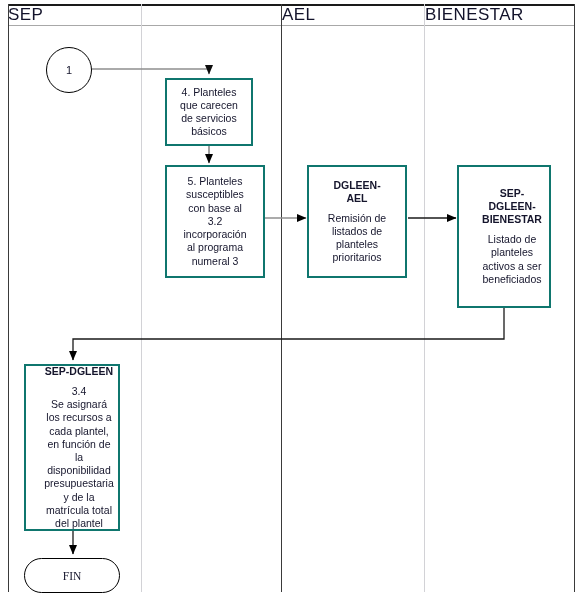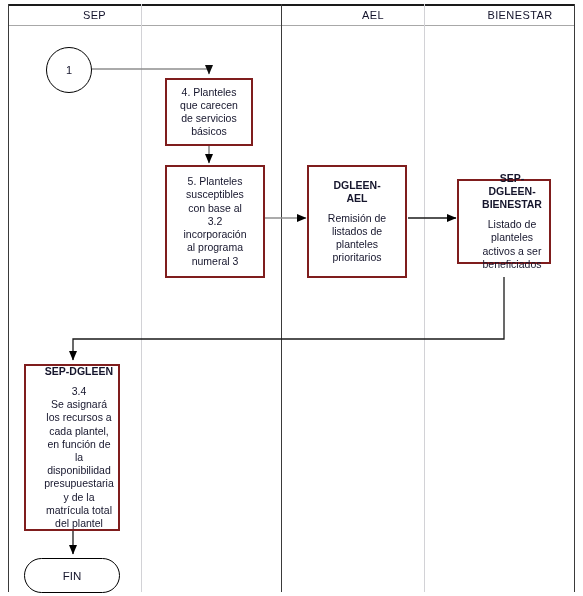--- a/index.html
+++ b/index.html
@@ -27,41 +27,39 @@
     position: absolute;
     left: 8px; top: 25px;
     width: 567px; height: 0;
     border-top: 1px solid #a8a8a8;
   }
   .lane-header {
     position: absolute;
     top: 6px;
     height: 18px;
     line-height: 18px;
-    text-align: center;
-    font-size: 11px;
+    font-size: 17px;
     color: #13132b;
     letter-spacing: .4px;
-    padding-left: 20px;
   }
   .divider {
     position: absolute;
     top: 4px;
     width: 0;
     height: 588px;
   }
   .divider.light { border-left: 1px solid #d2d2d6; }
   .divider.dark  { border-left: 1px solid #3a3a3a; }
 
   
   .node {
     position: absolute;
     box-sizing: border-box;
     background: #ffffff;
-    border: 2px solid #7f1d1d;
+    border: 2px solid #0f766e;
     color: #15152c;
     font-size: 10.5px;
     line-height: 13.2px;
     text-align: center;
     display: flex;
     flex-direction: column;
     align-items: center;
     justify-content: center;
     padding: 3px 4px;
   }
@@ -96,20 +94,21 @@
     position: absolute;
     box-sizing: border-box;
     border: 1.8px solid #000000;
     border-radius: 24px;
     background: #fff;
     display: flex;
     align-items: center;
     justify-content: center;
     font-size: 11.5px;
     color: #15152c;
+    font-family: Liberation Serif, serif;
   }
 
   
   #wires {
     position: absolute;
     left: 0; top: 0;
     width: 583px; height: 596px;
     pointer-events: none;
   }
 </style>
@@ -189,21 +188,21 @@
 
   <div class="node" style="left:307px; top:165px; width:100px; height:113px;">
     <span class="node-title">DGLEEN-
 AEL</span>
     <span class="node-body">Remisión de
 listados de
 planteles
 prioritarios</span>
   </div>
 
-  <div class="node" style="left:457px; top:179px; width:94px; height:85px;padding-left:20px;">
+  <div class="node" style="left:457px; top:165px; width:94px; height:143px;padding-left:20px;">
     <span class="node-title">SEP-
 DGLEEN-
 BIENESTAR</span>
     <span class="node-body">Listado de
 planteles
 activos a ser
 beneficiados</span>
   </div>
 
   <div class="node" style="left:24px; top:364px; width:96px; height:167px;padding-left:18px;">

